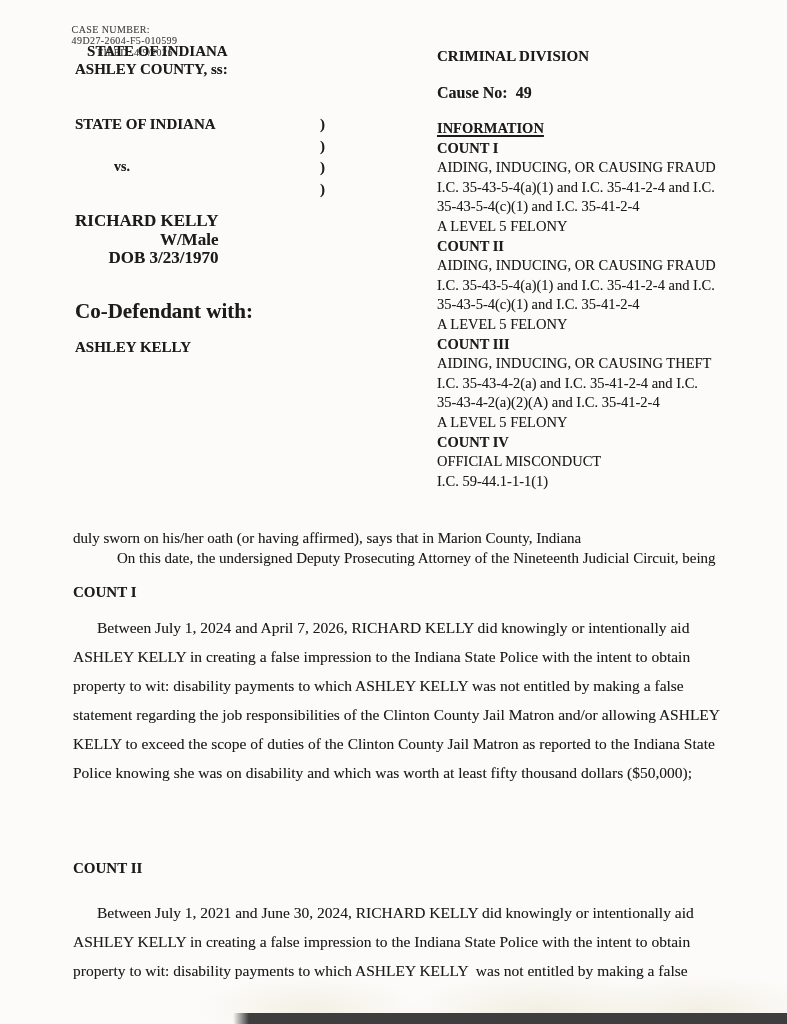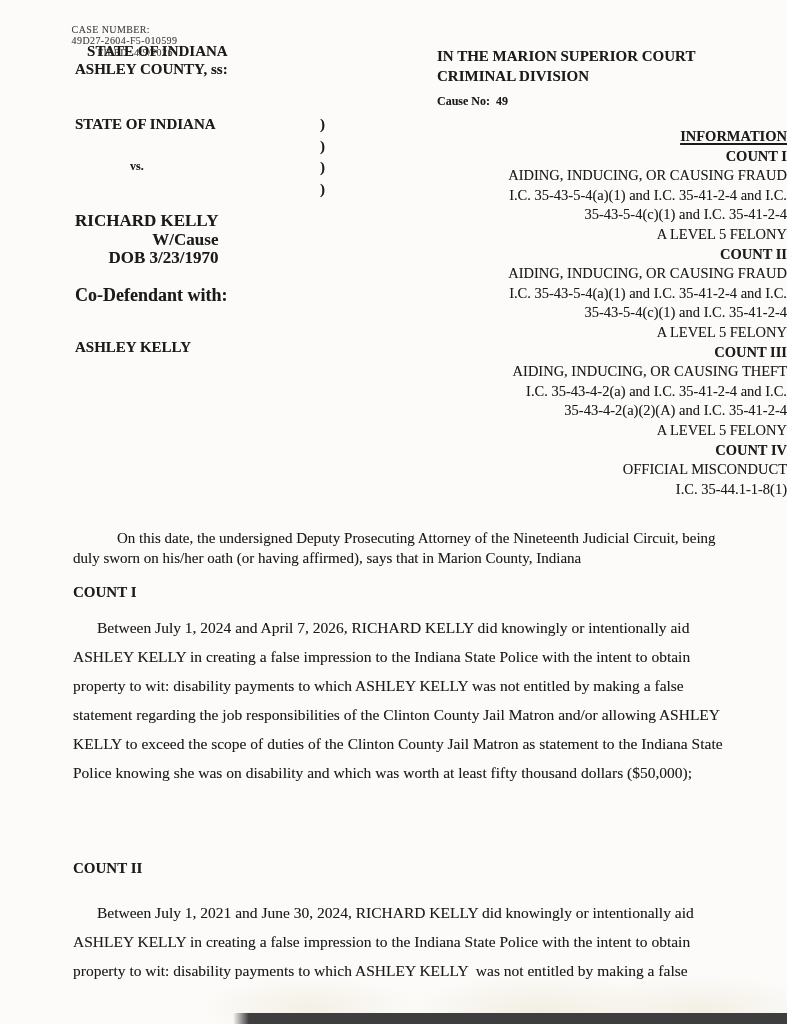--- a/index.html
+++ b/index.html
@@ -27,32 +27,32 @@
     font-family:Liberation Serif, serif;
     font-size:10px;color:#474747;letter-spacing:.4px;
     text-shadow:0 0 .4px rgba(70,70,70,.4);
     white-space:pre-wrap;
   }
   .stamp .filed{margin-left:26px;position:relative;top:1px;}
 
   
   .venue{left:75px;top:42px;font-size:15px;line-height:18px;}
   .plaintiff{left:75px;top:116px;font-size:15px;}
-  .vs{left:130px;top:159px;font-size:12px;}
+  .vs{left:114px;top:159px;font-size:14px;}
   .paren{left:320px;font-size:15px;font-weight:bold;}
   .defendant{left:75px;top:212px;font-size:17px;line-height:18.5px;}
-  .codef-label{left:75px;top:285px;font-size:18px;}
+  .codef-label{left:75px;top:299px;font-size:21px;}
   .codef-name{left:75px;top:319px;font-size:15px;margin-top:20px;}
 
   
   .court{left:437px;top:46px;width:350px;}
   .court-line{font-size:15px;line-height:20px;font-weight:bold;}
-  .cause{margin-top:5px;font-size:12px;font-weight:bold;line-height:20px;}
+  .cause{margin-top:17px;font-size:16px;font-weight:bold;line-height:20px;}
   .info{margin-top:16px;}
-  .info-line{font-size:14.5px;line-height:19.6px;white-space:nowrap;text-align:right;}
+  .info-line{font-size:14.5px;line-height:19.6px;white-space:nowrap;}
   .info-title{font-weight:bold;text-decoration:underline;text-decoration-thickness:1.5px;text-underline-offset:2px;}
   .count-h{font-weight:bold;}
 
   
   .bodytext{left:73px;top:528px;width:706px;}
   .intro-line{font-size:15px;line-height:20px;white-space:pre-wrap;}
   .indent-intro{text-indent:44px;}
   .body-h{font-weight:bold;font-size:15px;line-height:20px;}
   .h1{margin-top:14px;}
   .h2{margin-top:71px;}
@@ -87,29 +87,28 @@
   <div class="abs plaintiff b">STATE OF INDIANA</div>
   <div class="abs vs b">vs.</div>
 
   <span class="abs paren" style="top:116px">)</span>
   <span class="abs paren" style="top:138px">)</span>
   <span class="abs paren" style="top:159px">)</span>
   <span class="abs paren" style="top:181px">)</span>
 
   <div class="abs defendant b">
     <div class="line">RICHARD KELLY</div>
-    <div class="line">W/Cause</div>
+    <div class="line">W/Male</div>
     <div class="line">DOB 3/23/1970</div>
   </div>
 
   <div class="abs codef-label b">Co-Defendant with:</div>
   <div class="abs codef-name b">ASHLEY KELLY</div>
 
   <div class="abs court">
-    <div class="court-line">IN THE MARION SUPERIOR COURT</div>
     <div class="court-line">CRIMINAL DIVISION</div>
     <div class="cause">Cause No:  49</div>
 
     <div class="info">
       <div class="info-line info-title">INFORMATION</div>
 
       <div class="info-line count-h">COUNT I</div>
       <div class="info-line">AIDING, INDUCING, OR CAUSING FRAUD</div>
       <div class="info-line">I.C. 35-43-5-4(a)(1) and I.C. 35-41-2-4 and I.C.</div>
       <div class="info-line">35-43-5-4(c)(1) and I.C. 35-41-2-4</div>
@@ -122,35 +121,35 @@
       <div class="info-line">A LEVEL 5 FELONY</div>
 
       <div class="info-line count-h">COUNT III</div>
       <div class="info-line">AIDING, INDUCING, OR CAUSING THEFT</div>
       <div class="info-line">I.C. 35-43-4-2(a) and I.C. 35-41-2-4 and I.C.</div>
       <div class="info-line">35-43-4-2(a)(2)(A) and I.C. 35-41-2-4</div>
       <div class="info-line">A LEVEL 5 FELONY</div>
 
       <div class="info-line count-h">COUNT IV</div>
       <div class="info-line">OFFICIAL MISCONDUCT</div>
-      <div class="info-line">I.C. 35-44.1-1-8(1)</div>
+      <div class="info-line">I.C. 59-44.1-1-1(1)</div>
     </div>
   </div>
 
   <div class="abs bodytext">
+    <div class="intro-line">duly sworn on his/her oath (or having affirmed), says that in Marion County, Indiana</div>
     <div class="intro-line indent-intro">On this date, the undersigned Deputy Prosecuting Attorney of the Nineteenth Judicial Circuit, being</div>
-    <div class="intro-line">duly sworn on his/her oath (or having affirmed), says that in Marion County, Indiana</div>
 
     <div class="body-h h1">COUNT I</div>
     <div class="para">
       <div class="line indent-para">Between July 1, 2024 and April 7, 2026, RICHARD KELLY did knowingly or intentionally aid</div>
       <div class="line">ASHLEY KELLY in creating a false impression to the Indiana State Police with the intent to obtain</div>
       <div class="line">property to wit: disability payments to which ASHLEY KELLY was not entitled by making a false</div>
       <div class="line">statement regarding the job responsibilities of the Clinton County Jail Matron and/or allowing ASHLEY</div>
-      <div class="line">KELLY to exceed the scope of duties of the Clinton County Jail Matron as statement to the Indiana State</div>
+      <div class="line">KELLY to exceed the scope of duties of the Clinton County Jail Matron as reported to the Indiana State</div>
       <div class="line">Police knowing she was on disability and which was worth at least fifty thousand dollars ($50,000);</div>
     </div>
 
     <div class="body-h h2">COUNT II</div>
     <div class="para para2">
       <div class="line indent-para">Between July 1, 2021 and June 30, 2024, RICHARD KELLY did knowingly or intentionally aid</div>
       <div class="line">ASHLEY KELLY in creating a false impression to the Indiana State Police with the intent to obtain</div>
       <div class="line">property to wit: disability payments to which ASHLEY KELLY  was not entitled by making a false</div>
     </div>
   </div>

